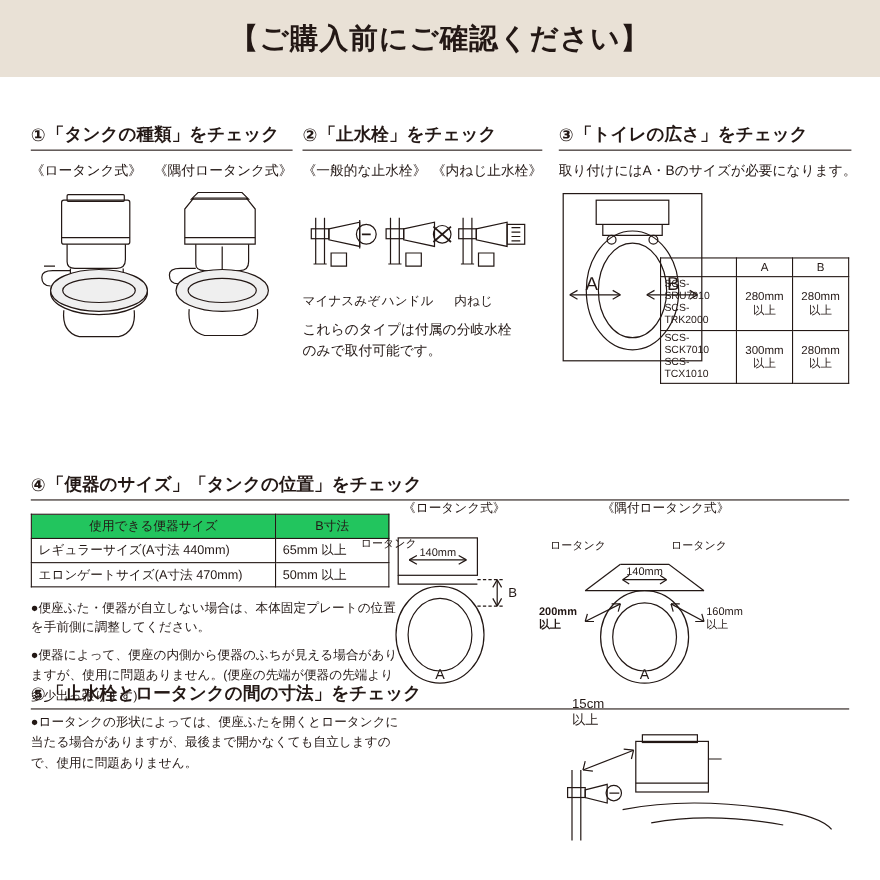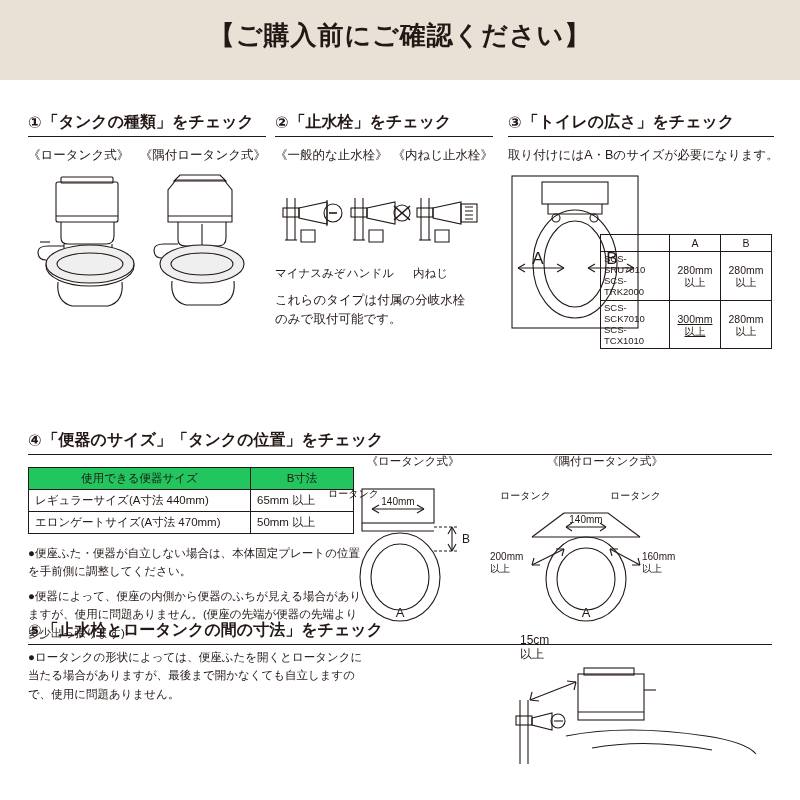--- a/index.html
+++ b/index.html
@@ -8,21 +8,21 @@
     background:#ffffff;
     font-family:"Liberation Sans","DejaVu Sans",sans-serif;
     color:#231815;
     overflow:hidden;
     position:relative;
   }
   .page{position:relative;width:800px;height:800px;box-sizing:border-box;}
 
   
   .header{
-    position:absolute;left:0;top:0;width:800px;height:80px;
+    position:absolute;left:0;top:0;width:800px;height:70px;
     background:#e9e1d6;
   }
   .header-title{
     position:absolute;left:0;top:0;width:800px;height:70px;
     display:flex;align-items:center;justify-content:center;
     font-size:26px;font-weight:bold;letter-spacing:1px;color:#231815;
   }
 
   
   .sec-head{
@@ -236,21 +236,21 @@
           <td class="lbl" style="white-space:pre-line;">SCS-SRU7010
 SCS-TRK2000</td>
           <td style="white-space:pre-line;">280mm
 以上</td>
           <td style="white-space:pre-line;">280mm
 以上</td>
         </tr>
         <tr>
           <td class="lbl" style="white-space:pre-line;">SCS-SCK7010
 SCS-TCX1010</td>
-          <td style="white-space:pre-line;text-decoration:underline;">300mm
+          <td style="white-space:pre-line;">300mm
 以上</td>
           <td style="white-space:pre-line;">280mm
 以上</td>
         </tr>
       </tbody>
         </table>
     </div>
   </div>
 
   <div class="sec4">
@@ -331,21 +331,21 @@
 
             <path d="M150 96 L120 80"></path>
             <path d="M150 96 l-8 0 M150 96 l-2 -7"></path>
             <path d="M120 80 l8 0 M120 80 l2 7"></path>
           </g>
           <text x="96" y="54" font-size="10" text-anchor="middle" fill="#231815" font-family="Liberation Sans, sans-serif">140mm</text>
           <text x="96" y="148" font-size="13" text-anchor="middle" fill="#231815" font-family="Liberation Sans, sans-serif">A</text>
         </svg>
         <div style="position:absolute;left:10px;top:20px;font-size:10px;">ロータンク</div>
         <div style="position:absolute;left:120px;top:20px;font-size:10px;">ロータンク</div>
-        <div style="position:absolute;left:0px;top:82px;font-size:10px;white-space:pre-line;line-height:1.15;">200mm
+        <div style="position:absolute;left:0px;top:82px;font-size:10px;white-space:pre-line;line-height:1.15;font-weight:bold;">200mm
 以上</div>
         <div style="position:absolute;left:152px;top:82px;font-size:10px;white-space:pre-line;line-height:1.15;">160mm
 以上</div>
       </div>
     </div>
   </div>
 
   <div class="sec5">
     <div class="sec-head" style="width:744px;">
       <span class="num">⑤</span>

